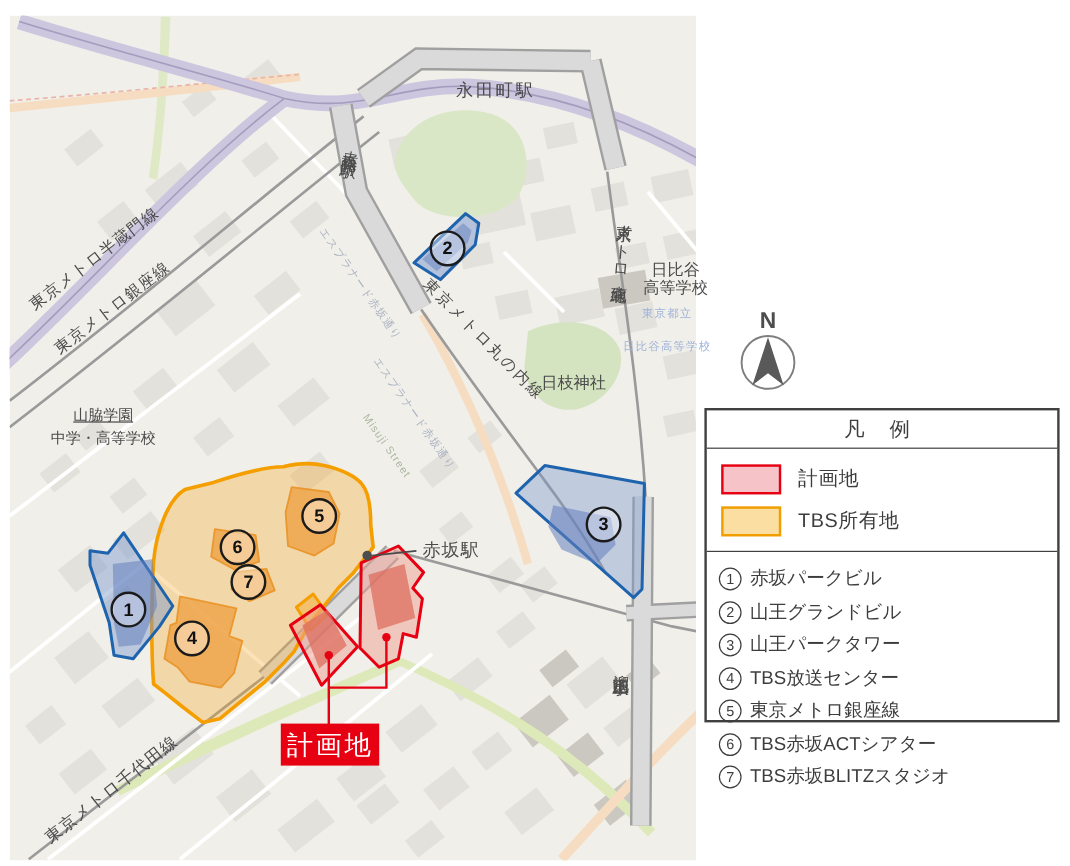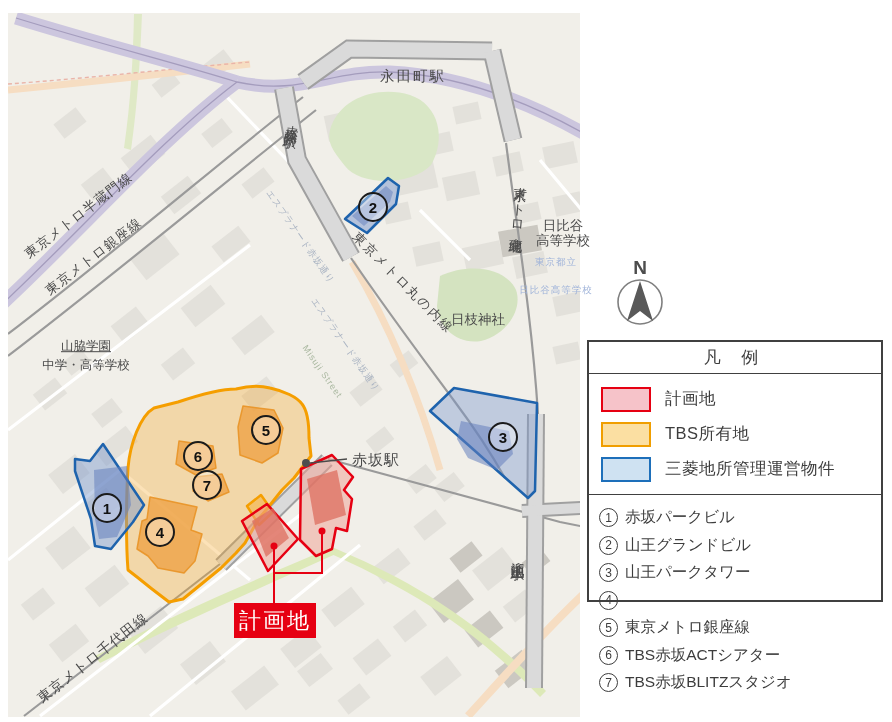--- a/index.html
+++ b/index.html
@@ -264,40 +264,37 @@
   <div class="title">凡 例</div>
   <div class="swatches">
     <div class="swrow">
       <span class="sw" style="background: rgb(246, 195, 201); border-color: rgb(230, 0, 18);"></span>
       <span class="swlabel">計画地</span>
     </div>
     <div class="swrow">
       <span class="sw" style="background: rgb(251, 223, 162); border-color: rgb(240, 158, 0);"></span>
       <span class="swlabel">TBS所有地</span>
     </div>
-    <div class="swrow">
-      <span class="sw" style="background: rgb(207, 226, 242); border-color: rgb(29, 111, 186);"></span>
-      <span class="swlabel">三菱地所管理運営物件</span>
-    </div>
   </div>
   <div class="blist">
     <div class="brow">
       <span class="lnum">1</span>
       <span>赤坂パークビル</span>
     </div>
     <div class="brow">
       <span class="lnum">2</span>
       <span>山王グランドビル</span>
     </div>
     <div class="brow">
       <span class="lnum">3</span>
       <span>山王パークタワー</span>
     </div>
     <div class="brow">
       <span class="lnum">4</span>
+      <span>TBS放送センター</span>
     </div>
     <div class="brow">
       <span class="lnum">5</span>
       <span>東京メトロ銀座線</span>
     </div>
     <div class="brow">
       <span class="lnum">6</span>
       <span>TBS赤坂ACTシアター</span>
     </div>
     <div class="brow">

